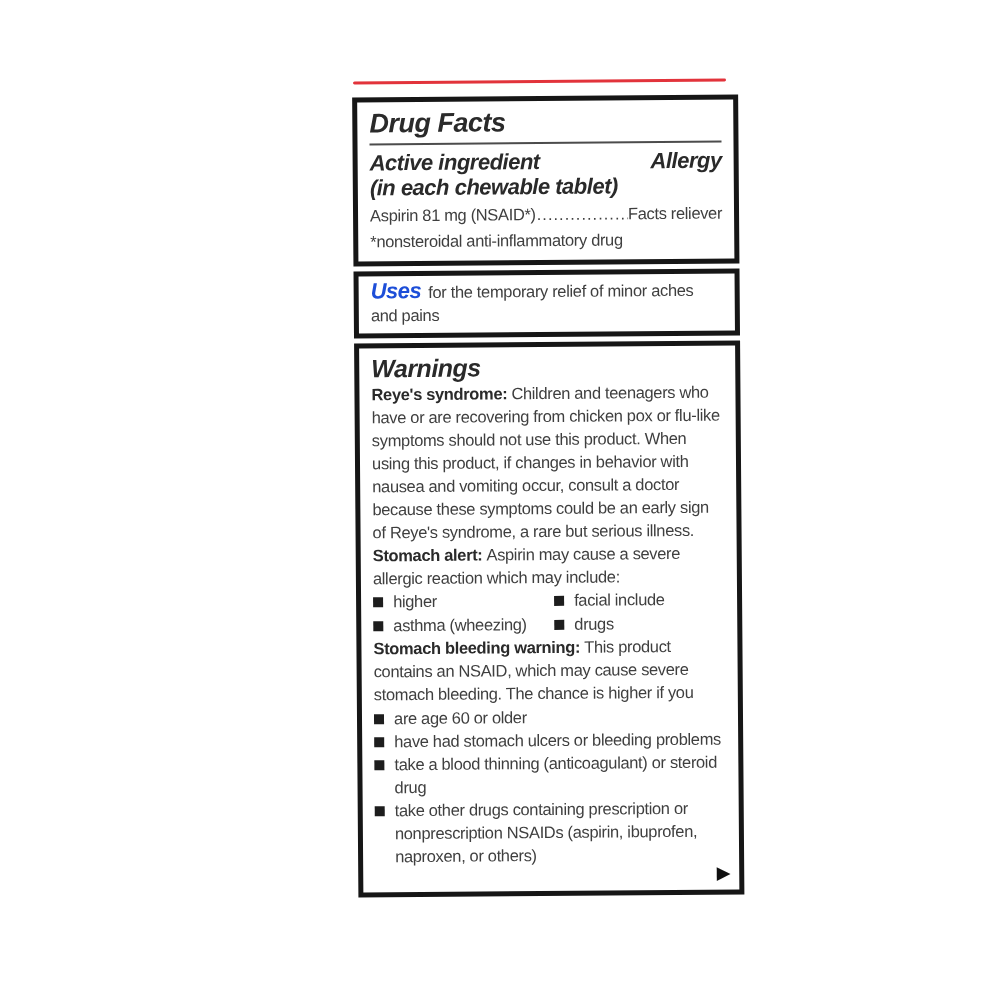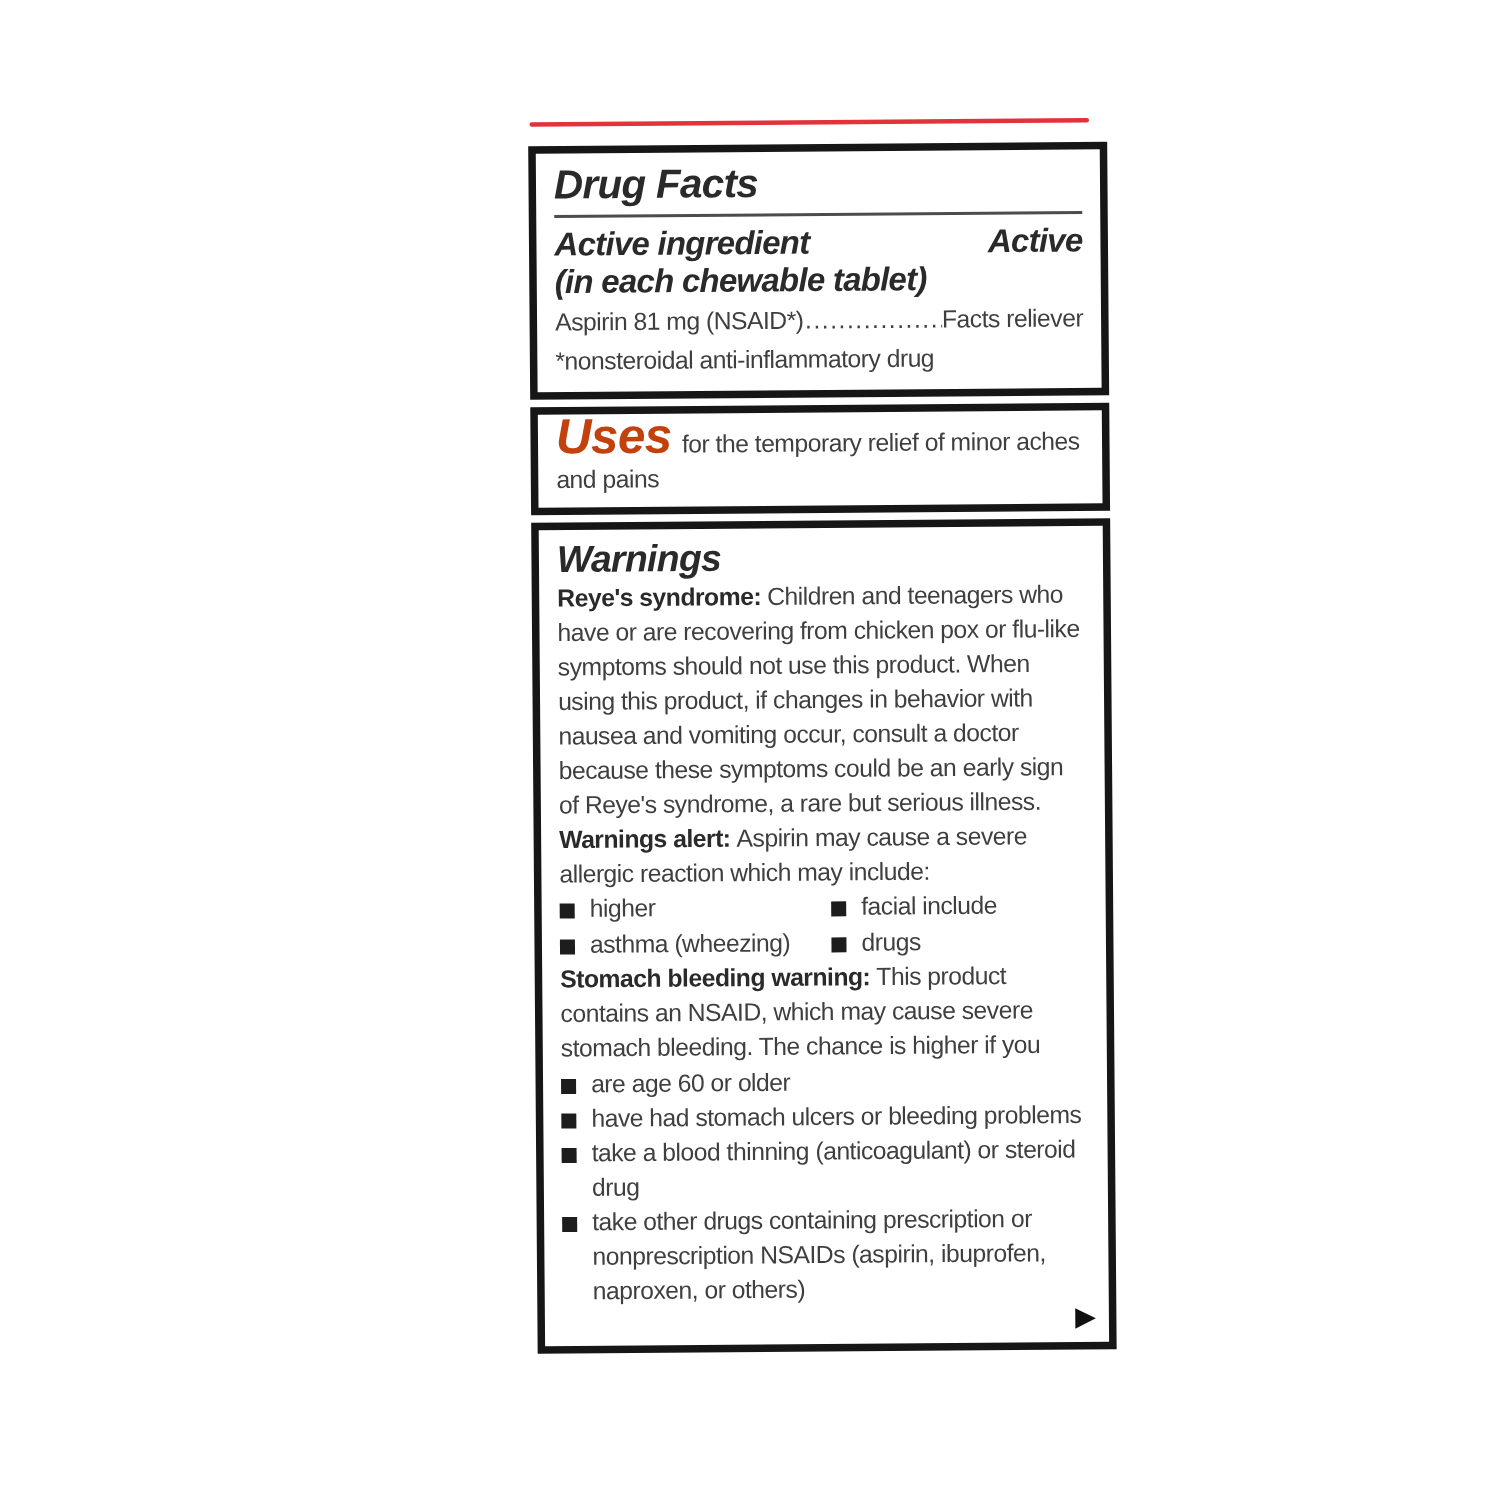--- a/index.html
+++ b/index.html
@@ -76,24 +76,24 @@
   .leader-dots {
     flex: 1;
     overflow: hidden;
     white-space: nowrap;
     letter-spacing: 1px;
     padding: 0 1px;
   }
   .footnote { margin-top: 3px; }
 
   .inline-head {
-    font-size: 33px;
-    font-weight: bold;
-    font-style: italic;
-    color: #c2410c;
+    font-size: 22px;
+    font-weight: bold;
+    font-style: italic;
+    color: #1d4ed8;
     letter-spacing: -0.5px;
     margin-right: 7px;
   }
   .warn-head {
     font-size: 25px;
     font-weight: bold;
     font-style: italic;
     color: #2a2a2a;
     letter-spacing: -0.5px;
     line-height: 30px;
@@ -135,41 +135,41 @@
 <div class="canvas">
   <div class="label-wrap">
 
     <div class="red-line"></div>
 
     <div class="box box1">
       <div class="df-title">Drug Facts</div>
       <div class="rule"></div>
       <div class="ai-row">
         <span class="h2">Active ingredient</span>
-        <span class="h2">Active</span>
+        <span class="h2">Allergy</span>
       </div>
       <div class="h2">(in each chewable tablet)</div>
       <div class="leader-row">
         <span>Aspirin 81 mg (NSAID*)</span>
         <span class="leader-dots">....................</span>
         <span>Facts reliever</span>
       </div>
       <div class="footnote">*nonsteroidal anti-inflammatory drug</div>
     </div>
 
     <div class="box box2">
       <p><span class="inline-head">Uses</span><span>for the temporary relief of minor aches and pains</span></p>
     </div>
 
     <div class="box box3">
       <div class="warn-head">Warnings</div>
 
       <p><span class="blead">Reye's syndrome:</span><span>Children and teenagers who have or are recovering from chicken pox or flu-like symptoms should not use this product. When using this product, if changes in behavior with nausea and vomiting occur, consult a doctor because these symptoms could be an early sign of Reye's syndrome, a rare but serious illness.</span></p>
 
-      <p><span class="blead">Warnings alert:</span><span>Aspirin may cause a severe allergic reaction which may include:</span></p>
+      <p><span class="blead">Stomach alert:</span><span>Aspirin may cause a severe allergic reaction which may include:</span></p>
 
       <div class="grid2">
         <div class="b-item">
           <span class="sq"></span>
           <span>higher</span>
         </div>
         <div class="b-item">
           <span class="sq"></span>
           <span>facial include</span>
         </div>

